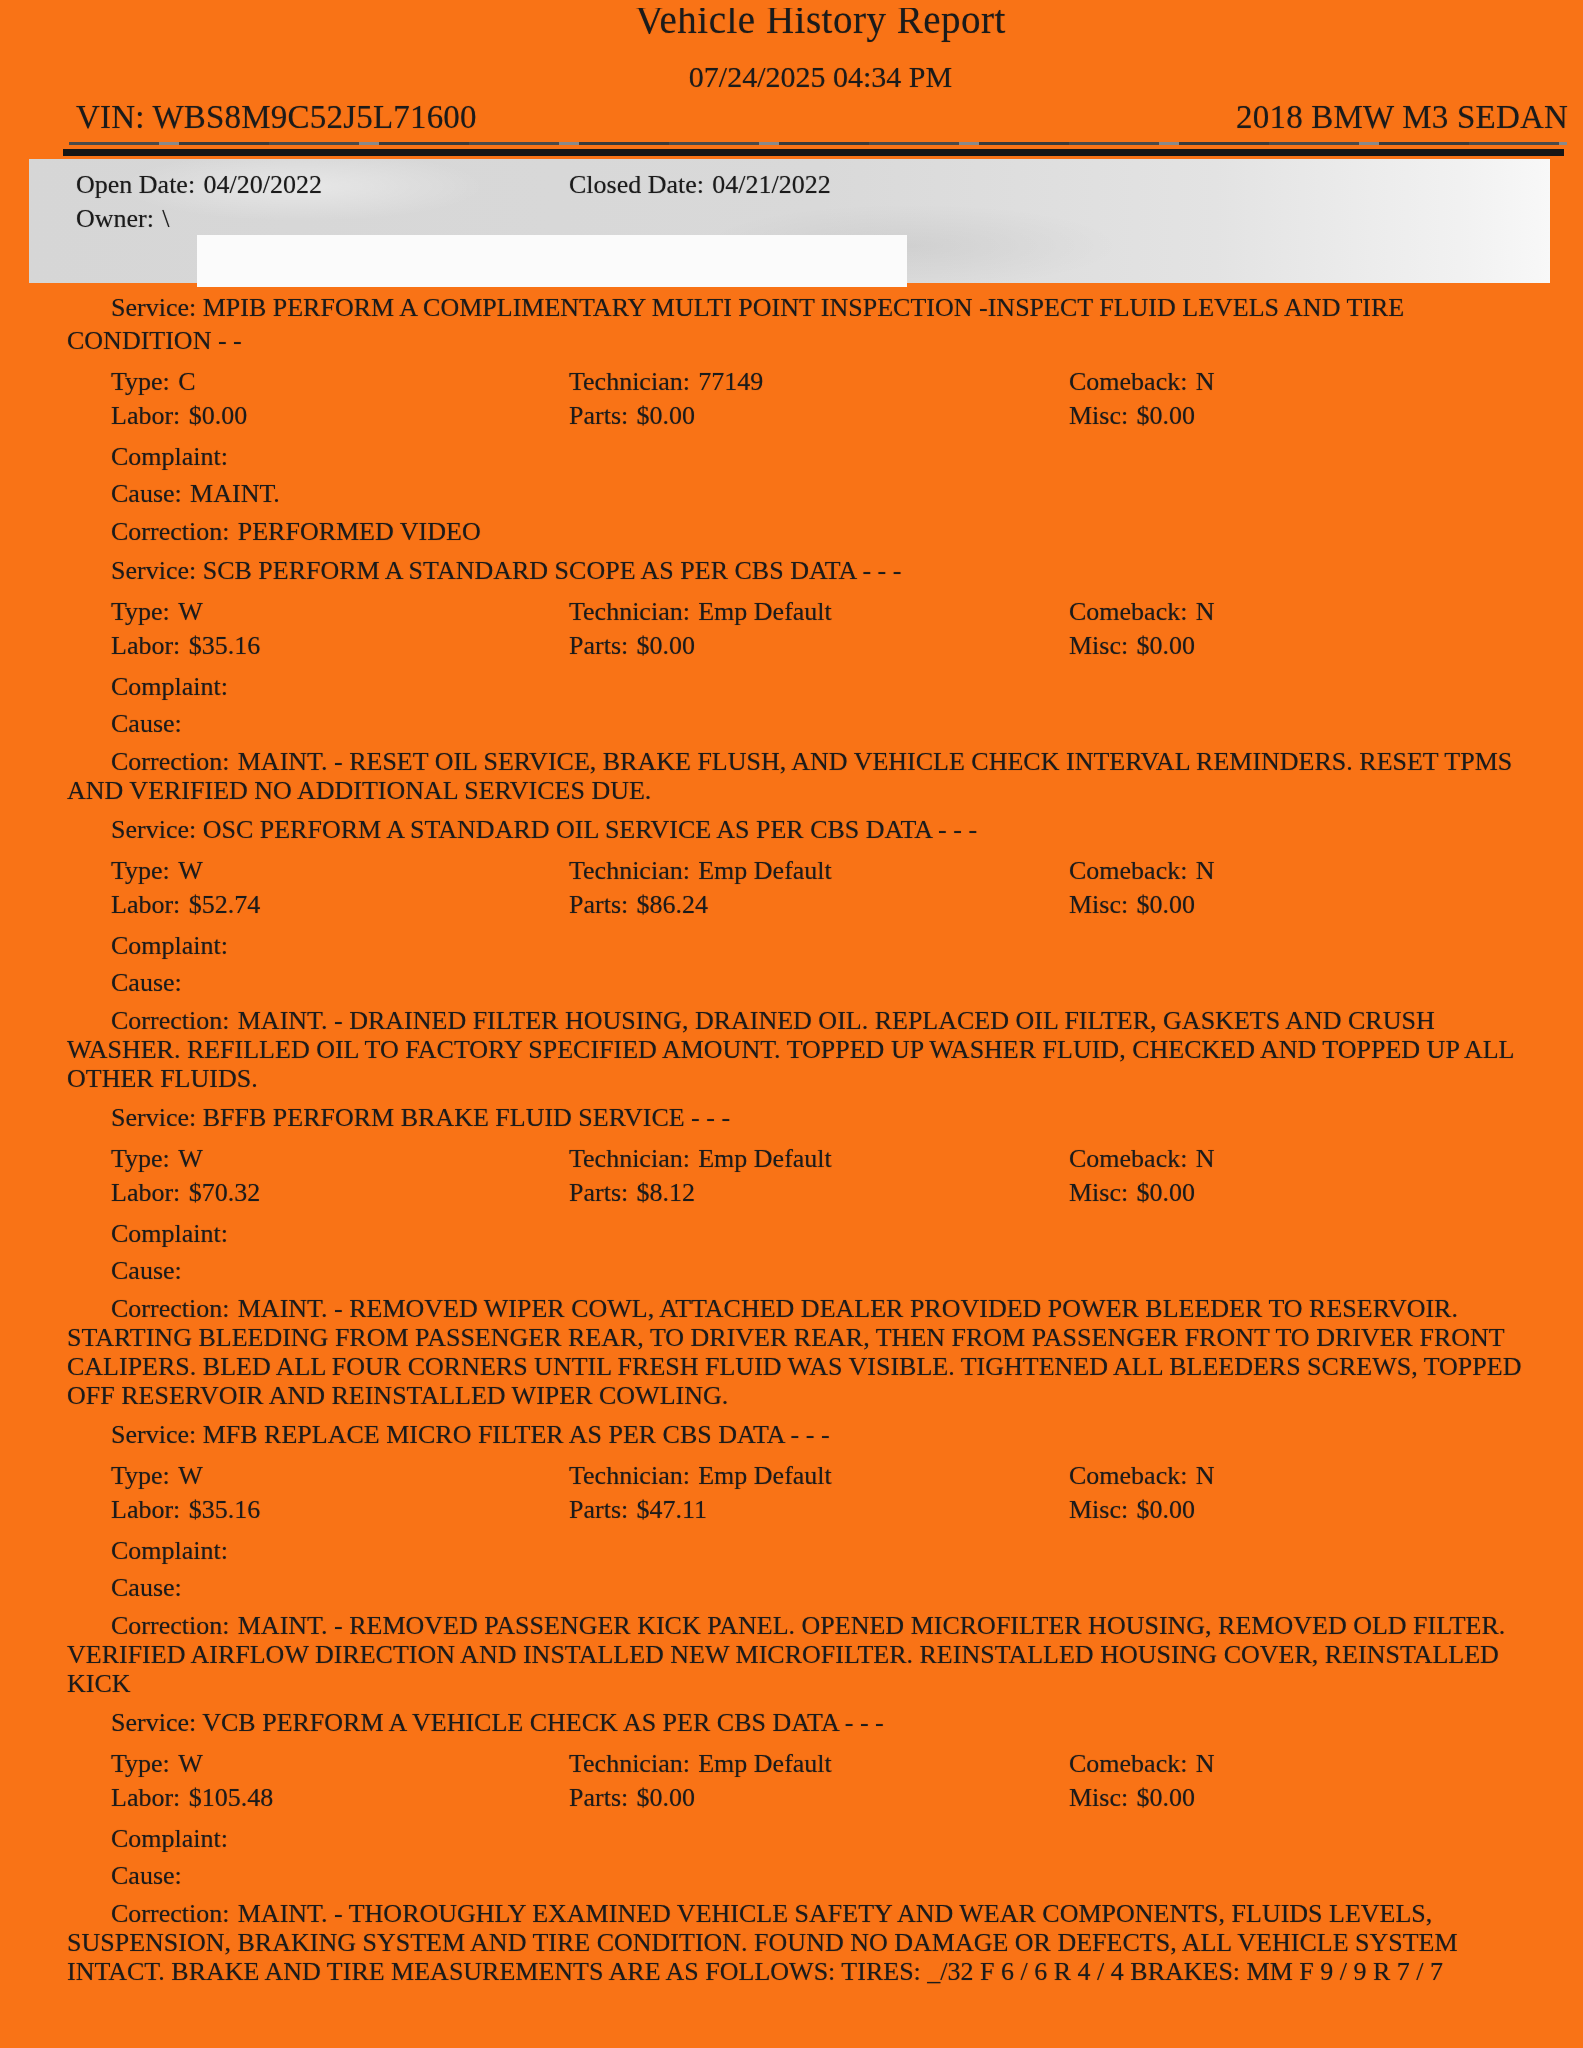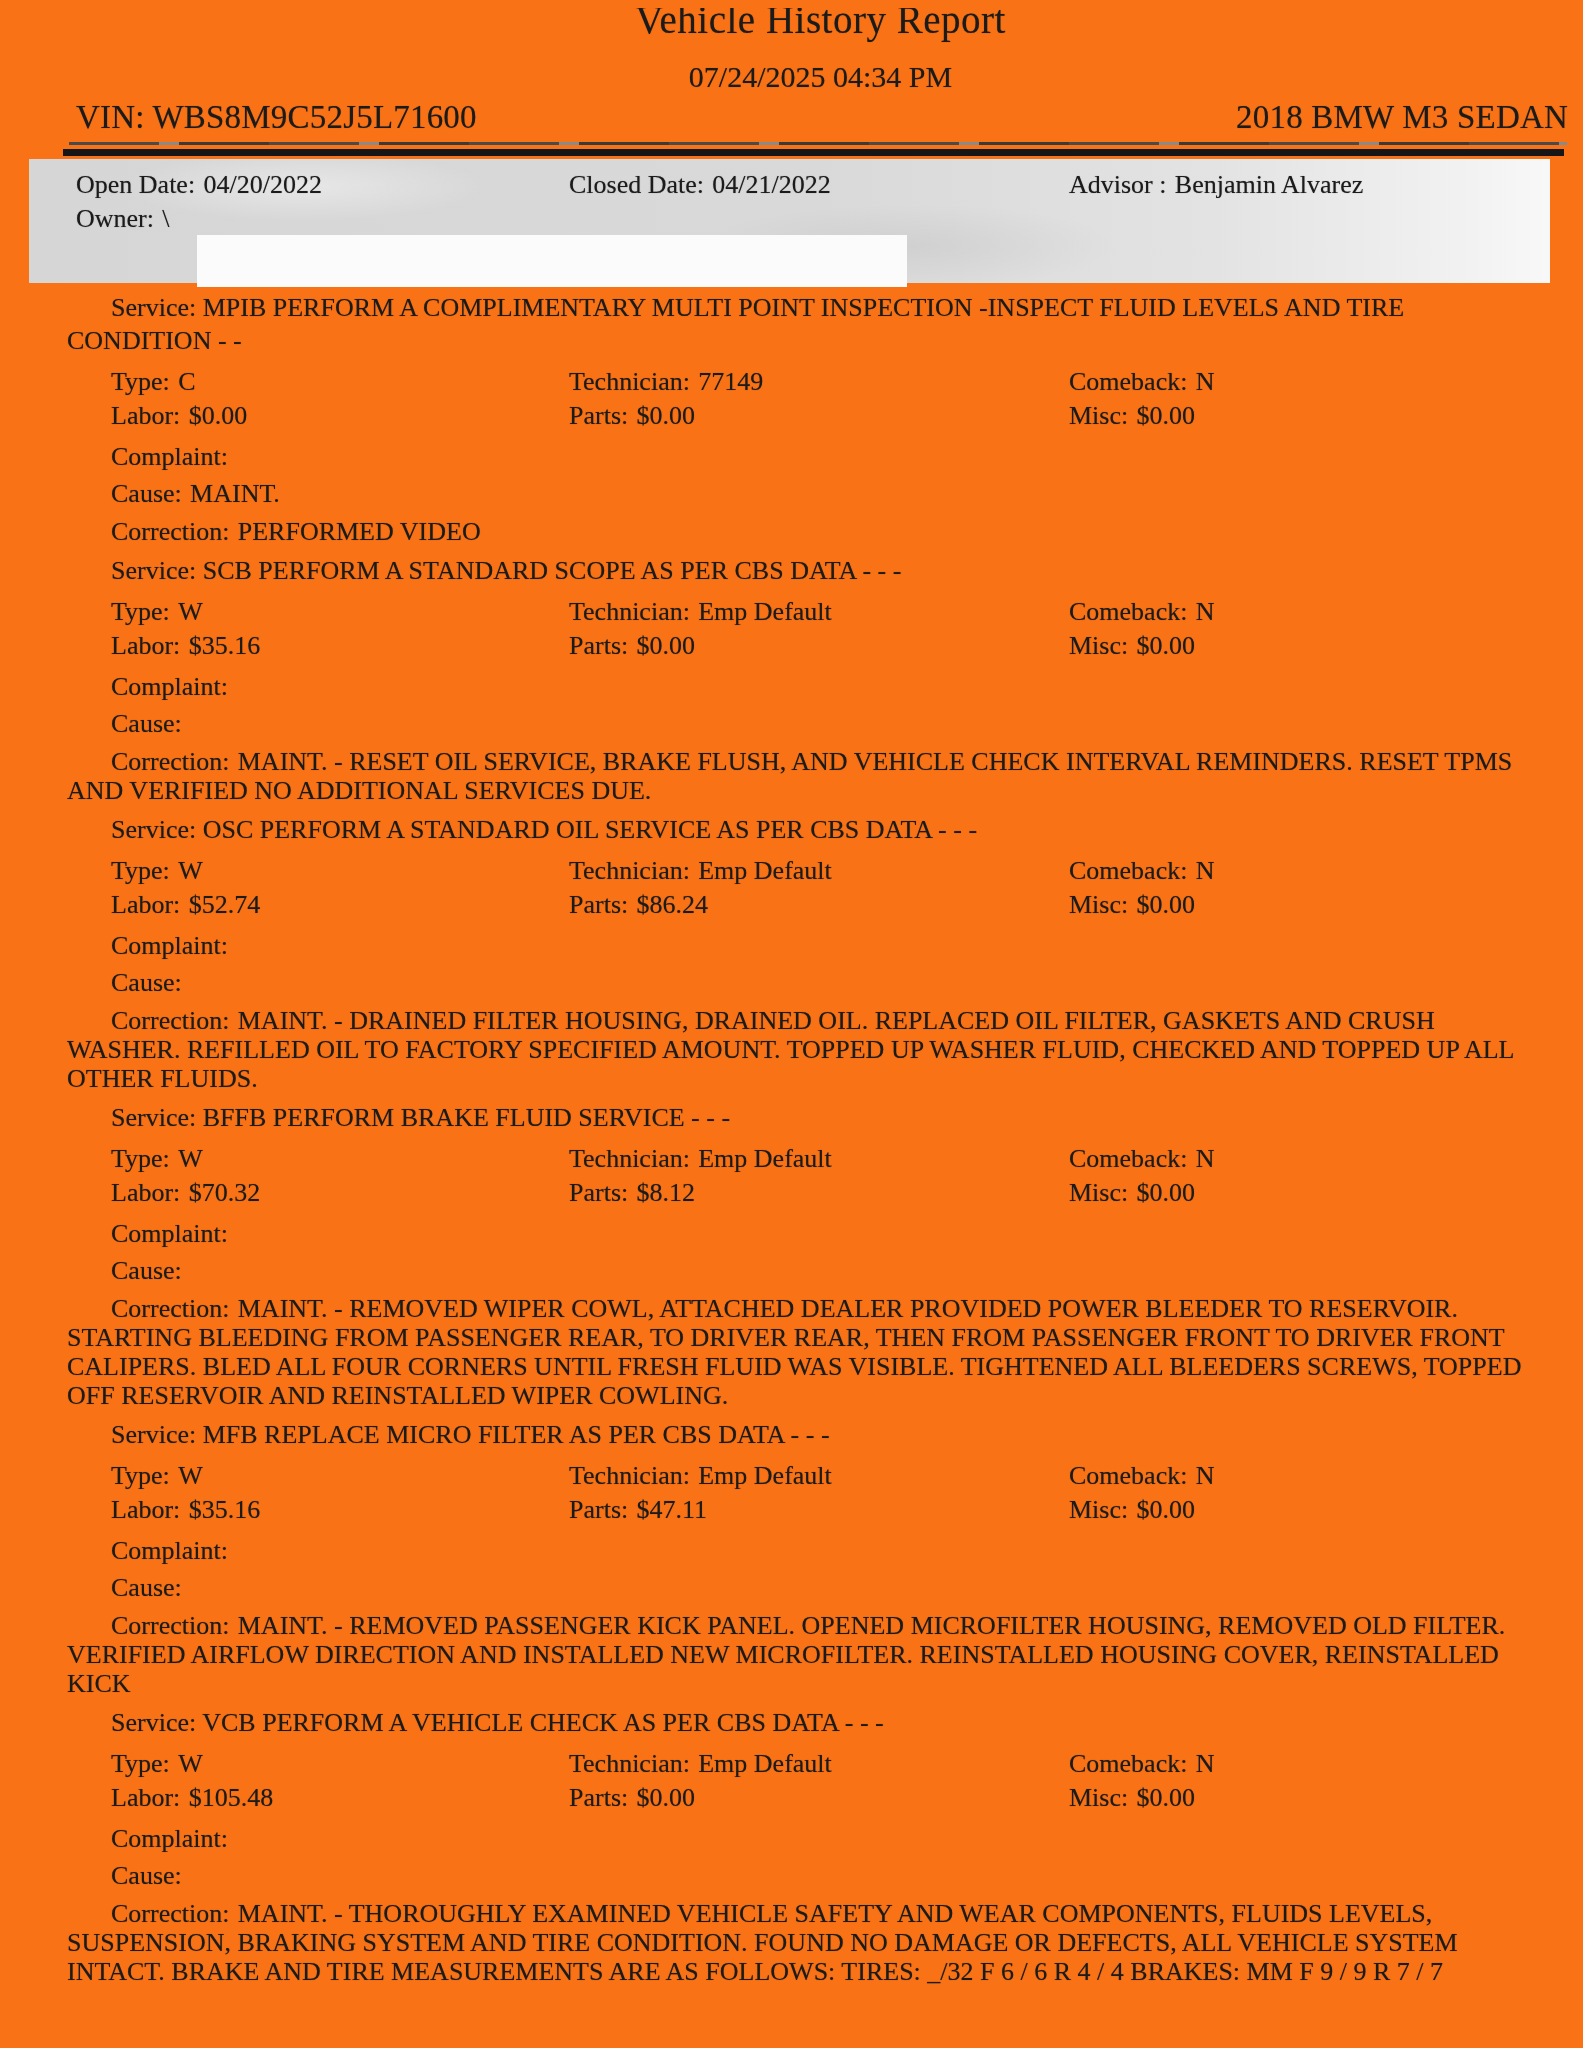--- a/index.html
+++ b/index.html
@@ -91,21 +91,20 @@
       <span>2018 BMW M3 SEDAN</span>
     </div>
     <div class="rule-thin"></div>
     <div class="rule-thick"></div>
   </header>
 
   <section class="ro-banner">
     <div class="ro-grid">
       <div><span>Open Date:</span><span class="val">04/20/2022</span></div>
       <div><span>Closed Date:</span><span class="val">04/21/2022</span></div>
-      <div><span>Advisor :</span><span class="val">Benjamin Alvarez</span></div>
     </div>
     <div class="owner-row">
       <span>Owner:</span><span class="val">\</span>
     </div>
     <div class="redaction"></div>
   </section>
 
   <main>
 
     <section class="svc">

